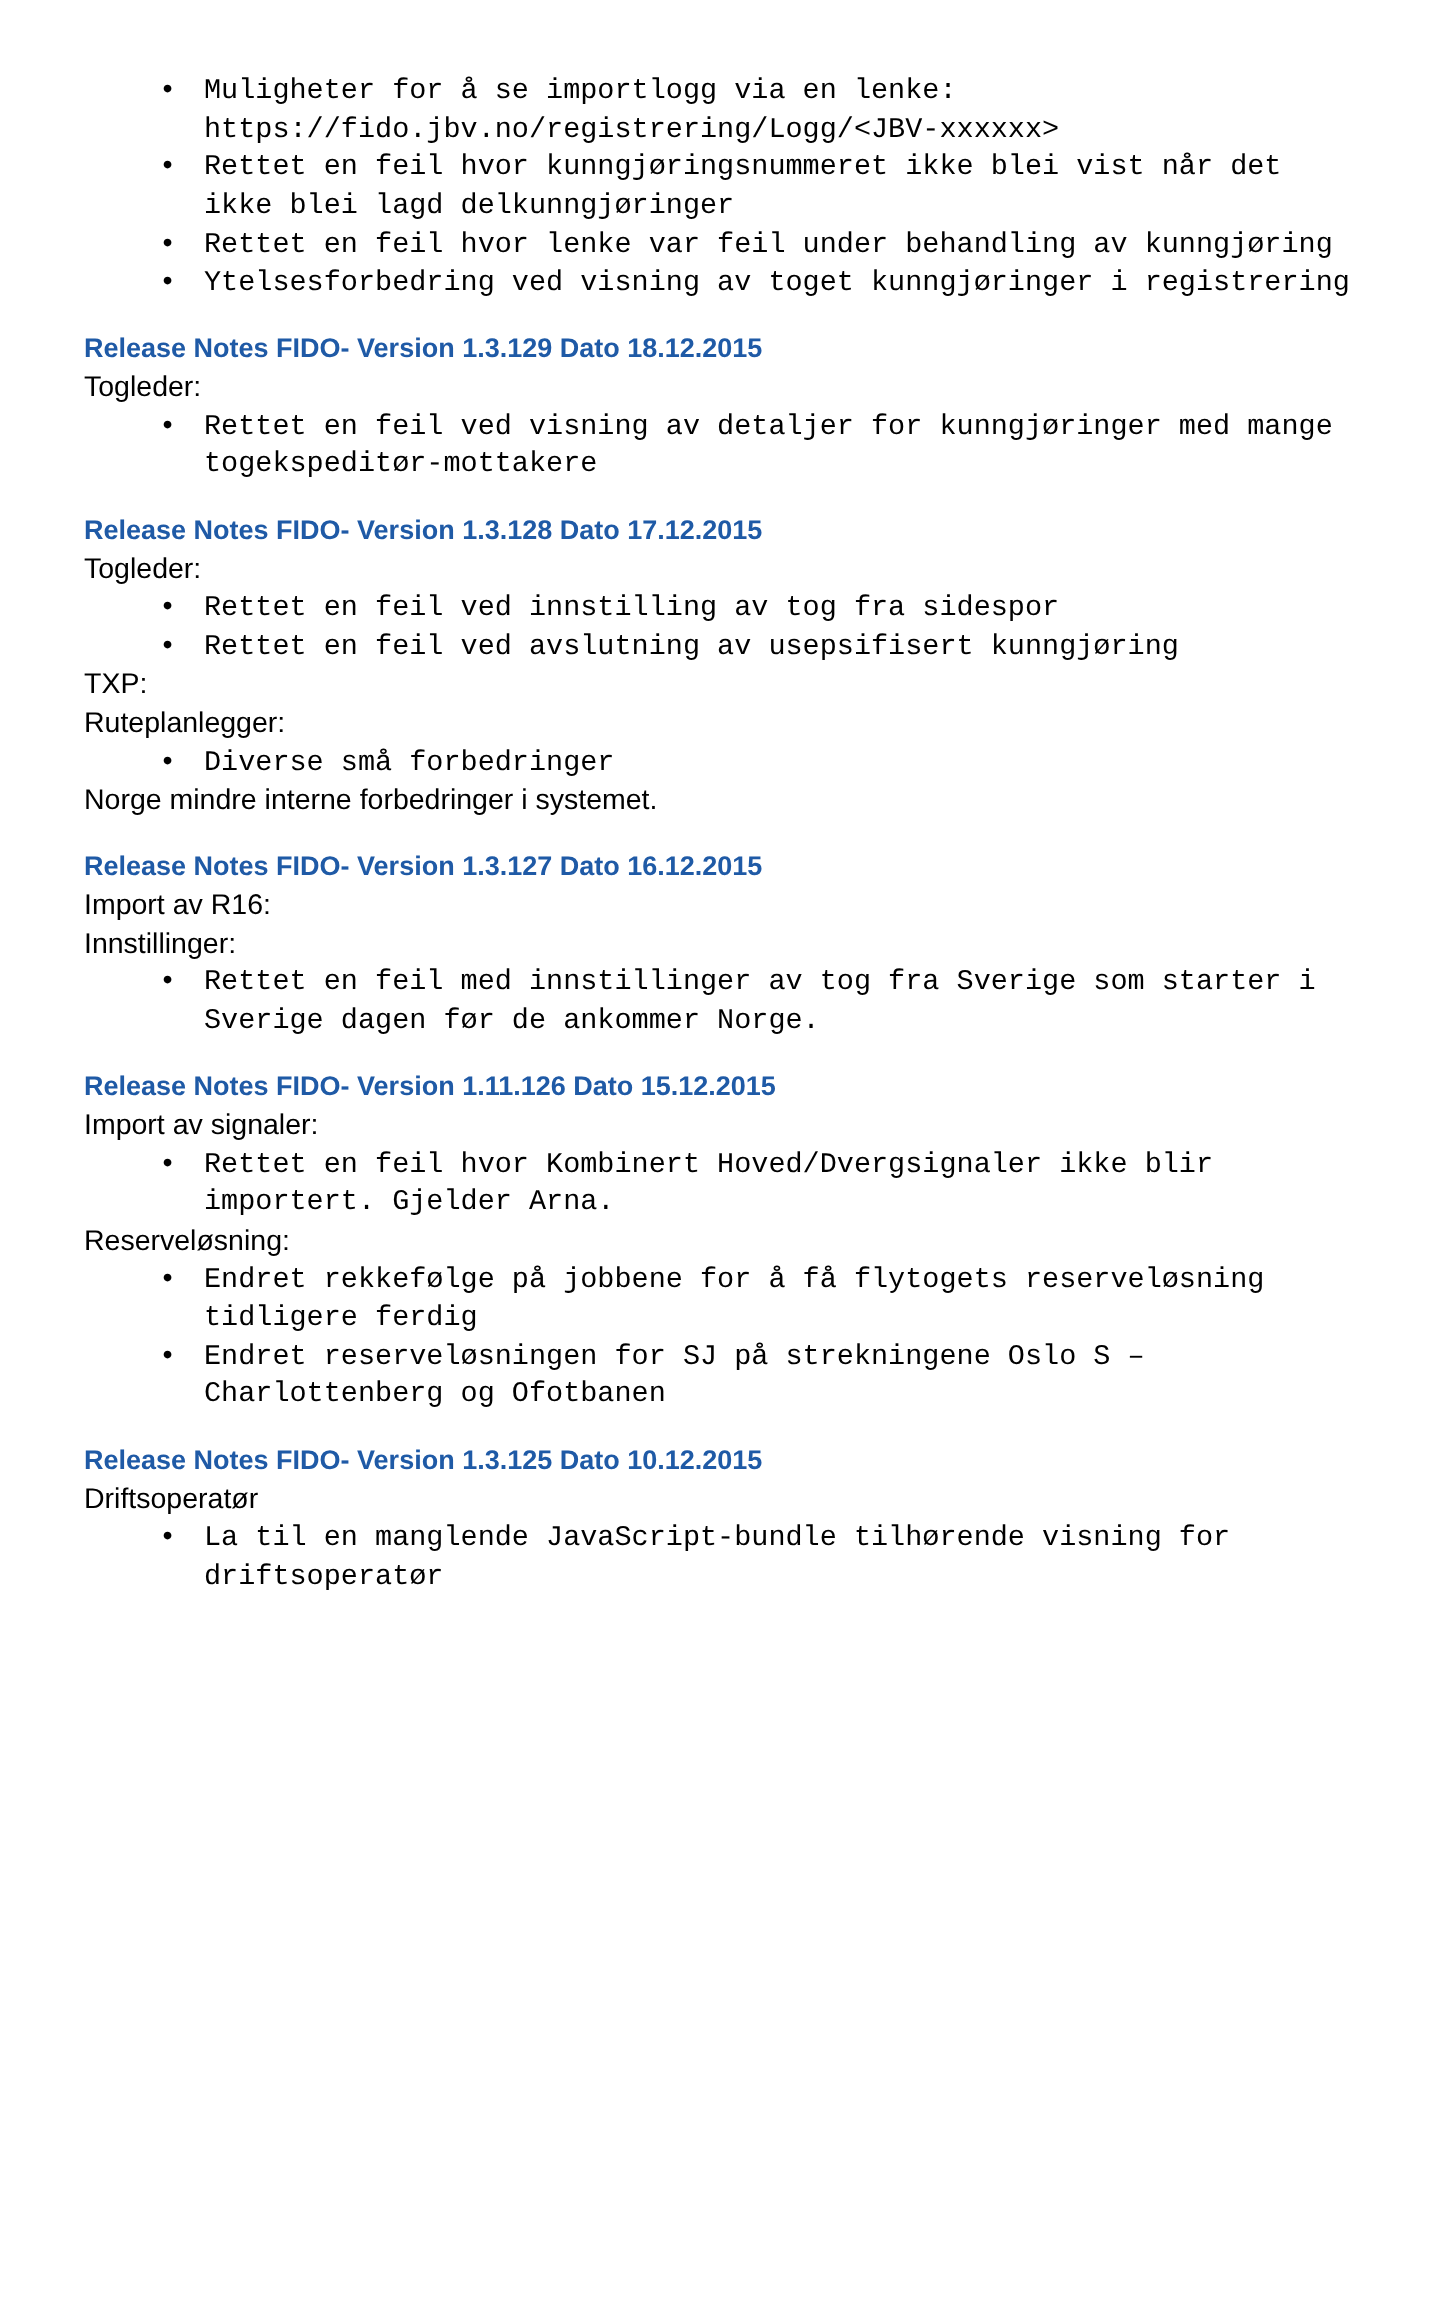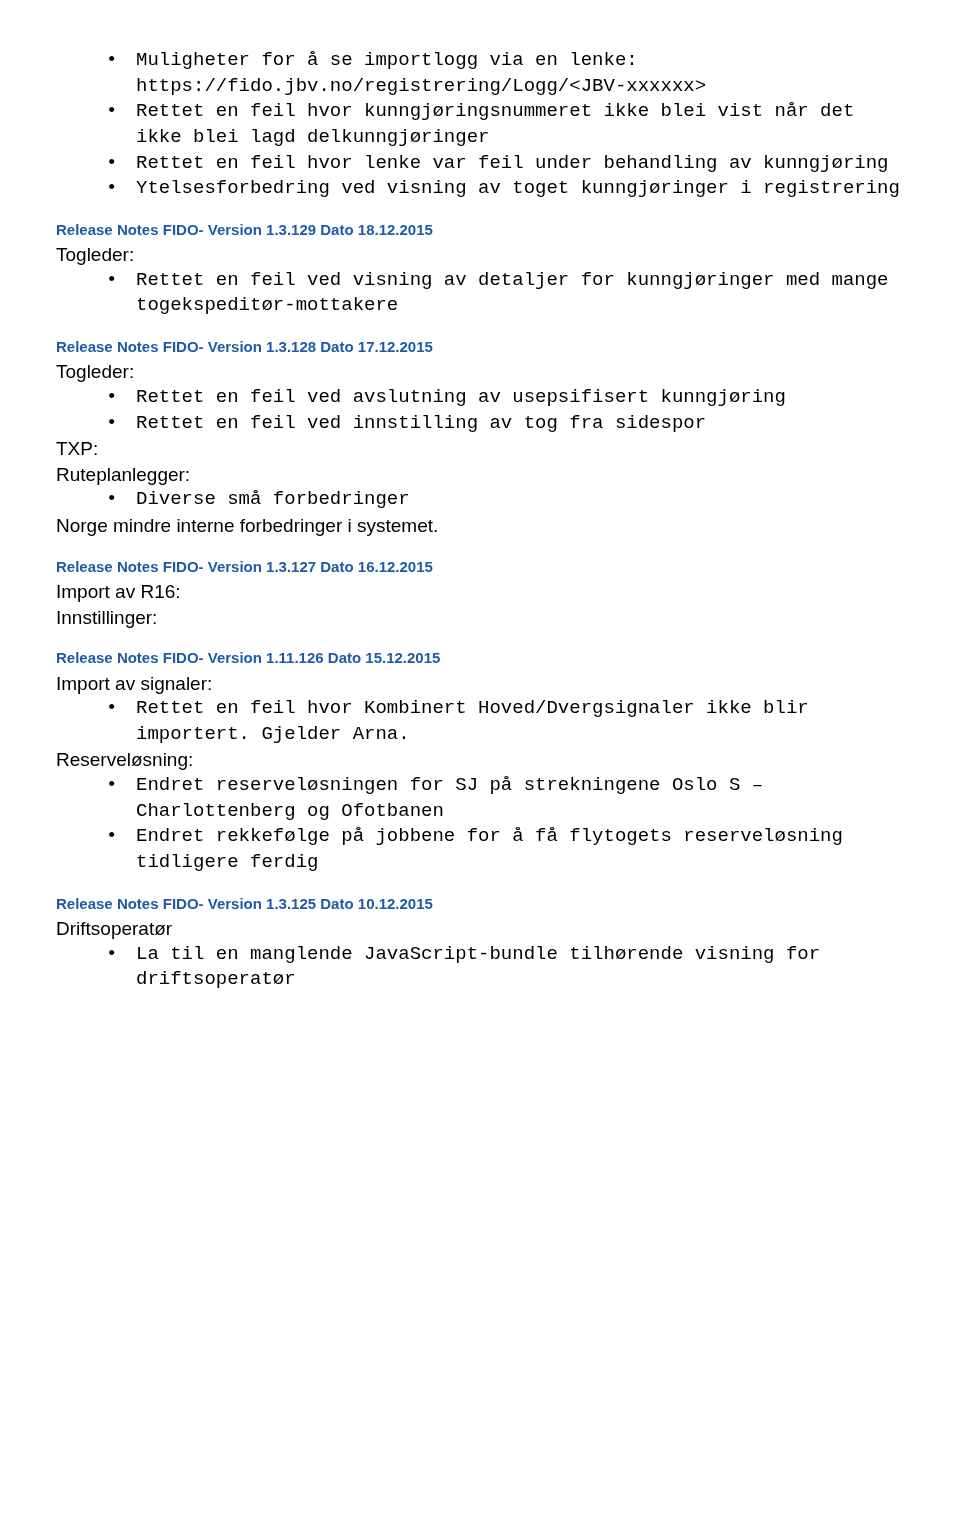--- a/index.html
+++ b/index.html
@@ -10,21 +10,21 @@
     margin: 0;
     padding: 48px 56px 40px 56px;
     width: 960px;
     box-sizing: border-box;
     background: #fff;
   }
   .heading {
     color: #1f5aa6;
     font-family: "Segoe UI", "Helvetica Neue", Arial, sans-serif;
     font-weight: bold;
-    font-size: 15px;
+    font-size: 18px;
     margin-top: 18px;
     margin-bottom: 2px;
   }
   .section-label {
     margin: 0;
   }
   .para {
     margin: 0;
   }
   ul.bullets {
@@ -68,47 +68,50 @@
   <p class="section-label">Togleder:</p>
   <ul class="bullets">
     <li>Rettet en feil ved visning av detaljer for kunngjøringer med mange togekspeditør-mottakere</li>
   </ul>
 </div>
 
 <div class="heading">Release Notes FIDO- Version 1.3.128 Dato 17.12.2015</div>
 <div class="group">
   <p class="section-label">Togleder:</p>
   <ul class="bullets">
+    <li>Rettet en feil ved innstilling av tog fra sidespor</li>
     <li>Rettet en feil ved avslutning av usepsifisert kunngjøring</li>
-    <li>Rettet en feil ved innstilling av tog fra sidespor</li>
   </ul>
   <p class="section-label">TXP:</p>
   <p class="section-label">Ruteplanlegger:</p>
   <ul class="bullets">
     <li>Diverse små forbedringer</li>
   </ul>
   <p class="para">Norge mindre interne forbedringer i systemet.</p>
 </div>
 
 <div class="heading">Release Notes FIDO- Version 1.3.127 Dato 16.12.2015</div>
 <div class="group">
   <p class="section-label">Import av R16:</p>
   <p class="section-label">Innstillinger:</p>
+  <ul class="bullets">
+    <li>Rettet en feil med innstillinger av tog fra Sverige som starter i Sverige dagen før de ankommer Norge.</li>
+  </ul>
 </div>
 
 <div class="heading">Release Notes FIDO- Version 1.11.126 Dato 15.12.2015</div>
 <div class="group">
   <p class="section-label">Import av signaler:</p>
   <ul class="bullets">
     <li>Rettet en feil hvor Kombinert Hoved/Dvergsignaler ikke blir importert. Gjelder Arna.</li>
   </ul>
   <p class="section-label">Reserveløsning:</p>
   <ul class="bullets">
+    <li>Endret rekkefølge på jobbene for å få flytogets reserveløsning tidligere ferdig</li>
     <li>Endret reserveløsningen for SJ på strekningene Oslo S – Charlottenberg og Ofotbanen</li>
-    <li>Endret rekkefølge på jobbene for å få flytogets reserveløsning tidligere ferdig</li>
   </ul>
 </div>
 
 <div class="heading">Release Notes FIDO- Version 1.3.125 Dato 10.12.2015</div>
 <div class="group">
   <p class="section-label">Driftsoperatør</p>
   <ul class="bullets">
     <li>La til en manglende JavaScript-bundle tilhørende visning for driftsoperatør</li>
   </ul>
 </div>

